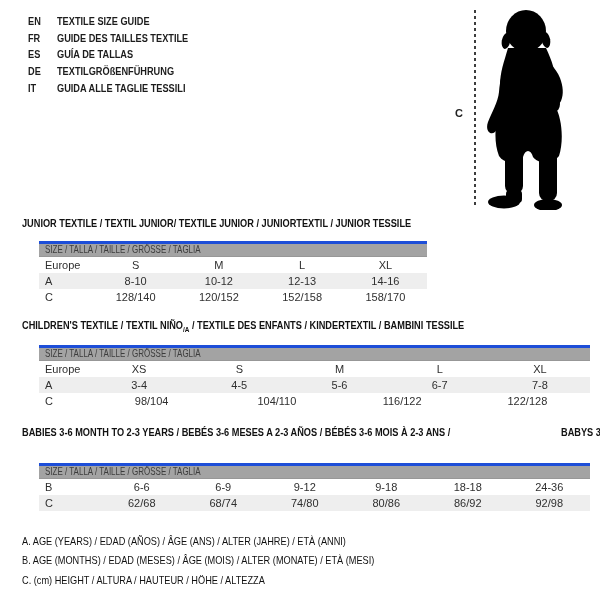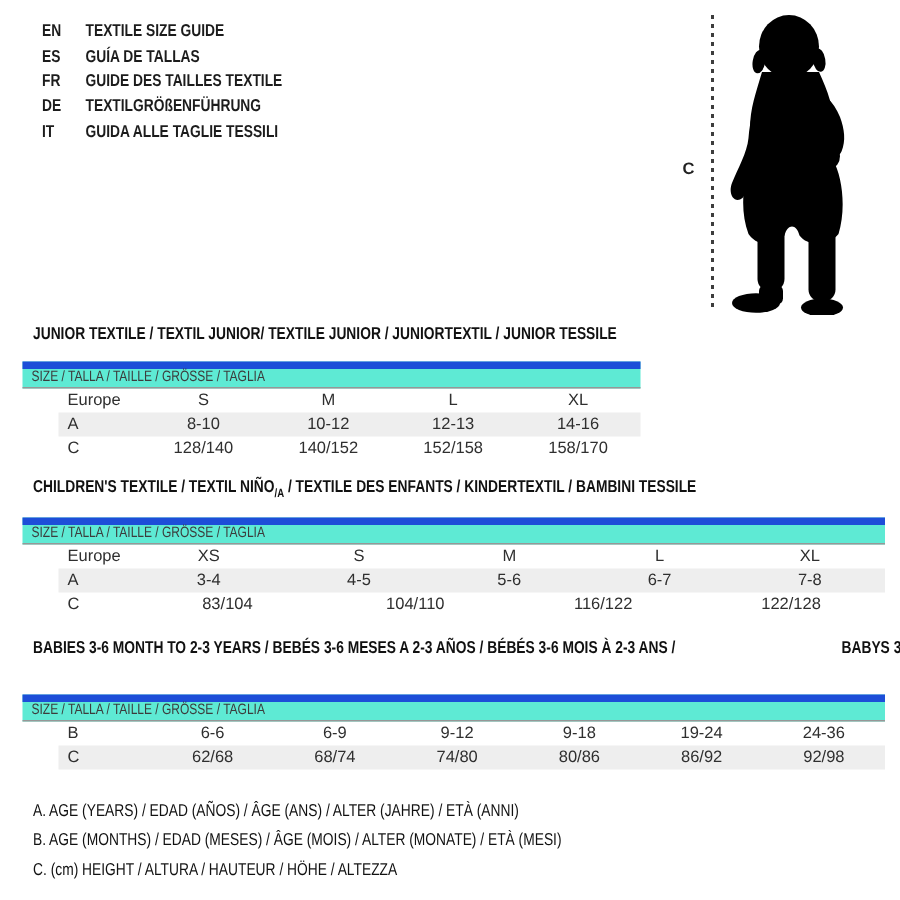--- a/index.html
+++ b/index.html
@@ -20,41 +20,41 @@
   .figure-c{position:absolute;left:455px;top:107px;font-size:11px;font-weight:600;color:#222;}
   .toddler{position:absolute;left:478px;top:6px;}
 
   
   .title{position:absolute;left:22px;font-size:11.5px;font-weight:bold;color:#111;white-space:nowrap;line-height:15px;}
   .title .sub{font-size:8px;vertical-align:sub;}
 
   
   .stable{position:absolute;left:15px;font-size:11px;color:#2f2f2f;}
   .w1{width:412px;} .w2{width:575px;}
-  .size-bar{height:12px;line-height:12px;background:#5eead4;border-top:5px solid #1d4ed8;
-    border-bottom:1px solid #979797;padding-left:6px;font-size:10px;color:#3c3c3c;}
+  .size-bar{height:12px;line-height:12px;background:#a3a3a3;border-top:3px solid #1d4ed8;
+    border-bottom:1px solid #979797;padding-left:6px;font-size:10px;color:#3c3c3c;margin-left:24px;}
   .trow{display:flex;height:16px;line-height:16px;align-items:center;margin-left:24px;}
   .trow.alt{background:#eeeeee;}
   .tlabel{padding-left:6px;box-sizing:border-box;}
   .lw1{width:55px;} .lw2{width:50px;} .lw3{width:62px;}
   .tcell{flex:1;text-align:center;}
 
   
   .legend{position:absolute;left:22px;top:532px;font-size:11.5px;font-weight:normal;color:#111;}
   .legend-line{height:19.3px;line-height:19.3px;white-space:nowrap;}
 </style>
 </head>
 <body>
 
 <div class="canvas">
 
   <div class="lang-block">
     <div class="lang-row"><span class="lang-code cond">EN</span><span class="cond">TEXTILE SIZE GUIDE</span></div>
+    <div class="lang-row"><span class="lang-code cond">FR</span><span class="cond">GUIDE DES TAILLES TEXTILE</span></div>
     <div class="lang-row"><span class="lang-code cond">ES</span><span class="cond">GUÍA DE TALLAS</span></div>
-    <div class="lang-row"><span class="lang-code cond">FR</span><span class="cond">GUIDE DES TAILLES TEXTILE</span></div>
     <div class="lang-row"><span class="lang-code cond">DE</span><span class="cond">TEXTILGRÖßENFÜHRUNG</span></div>
     <div class="lang-row"><span class="lang-code cond">IT</span><span class="cond">GUIDA ALLE TAGLIE TESSILI</span></div>
   </div>
 
   <div class="dash-line"></div>
   <div class="figure-c">C</div>
   <svg class="toddler" width="100" height="204" viewBox="0 0 100 204" xmlns="http://www.w3.org/2000/svg">
     <g fill="#000000">
       <ellipse cx="48" cy="25" rx="20" ry="21"></ellipse>
       <ellipse cx="28" cy="35" rx="4.2" ry="8" transform="rotate(10 28 35)"></ellipse>
@@ -85,21 +85,21 @@
     <div class="trow alt">
       <span class="tlabel lw1">A</span>
       <span class="tcell">8-10</span>
       <span class="tcell">10-12</span>
       <span class="tcell">12-13</span>
       <span class="tcell">14-16</span>
     </div>
     <div class="trow">
       <span class="tlabel lw1">C</span>
       <span class="tcell">128/140</span>
-      <span class="tcell">140/152</span>
+      <span class="tcell">120/152</span>
       <span class="tcell">152/158</span>
       <span class="tcell">158/170</span>
     </div>
   </div>
 
   <div class="title" style="top:318px;">
     <span class="cond"><span>CHILDREN'S TEXTILE / TEXTIL NIÑO</span><span class="sub">/A</span><span> / TEXTILE DES ENFANTS / KINDERTEXTIL / BAMBINI TESSILE</span></span>
   </div>
   <div class="stable w2" style="top:345px;">
     <div class="size-bar"><span class="cond">SIZE / TALLA / TAILLE / GRÖSSE / TAGLIA</span></div>
@@ -114,40 +114,40 @@
     <div class="trow alt">
       <span class="tlabel lw2">A</span>
       <span class="tcell">3-4</span>
       <span class="tcell">4-5</span>
       <span class="tcell">5-6</span>
       <span class="tcell">6-7</span>
       <span class="tcell">7-8</span>
     </div>
     <div class="trow">
       <span class="tlabel lw2">C</span>
-      <span class="tcell">83/104</span>
+      <span class="tcell">98/104</span>
       <span class="tcell">104/110</span>
       <span class="tcell">116/122</span>
       <span class="tcell">122/128</span>
     </div>
   </div>
 
   <div class="title" style="top:425px;">
     <div class="cond">BABIES 3-6 MONTH TO 2-3 YEARS / BEBÉS 3-6 MESES A 2-3 AÑOS / BÉBÉS 3-6 MOIS À 2-3 ANS /</div>
     <div class="cond">BABYS 3-6 MONATE BIS 2-3 JAHRE / BAMBINI 3-6 MESI A 2-3 ANNI</div>
   </div>
   <div class="stable w2" style="top:463px;">
     <div class="size-bar"><span class="cond">SIZE / TALLA / TAILLE / GRÖSSE / TAGLIA</span></div>
     <div class="trow">
       <span class="tlabel lw3">B</span>
       <span class="tcell">6-6</span>
       <span class="tcell">6-9</span>
       <span class="tcell">9-12</span>
       <span class="tcell">9-18</span>
-      <span class="tcell">19-24</span>
+      <span class="tcell">18-18</span>
       <span class="tcell">24-36</span>
     </div>
     <div class="trow alt">
       <span class="tlabel lw3">C</span>
       <span class="tcell">62/68</span>
       <span class="tcell">68/74</span>
       <span class="tcell">74/80</span>
       <span class="tcell">80/86</span>
       <span class="tcell">86/92</span>
       <span class="tcell">92/98</span>

